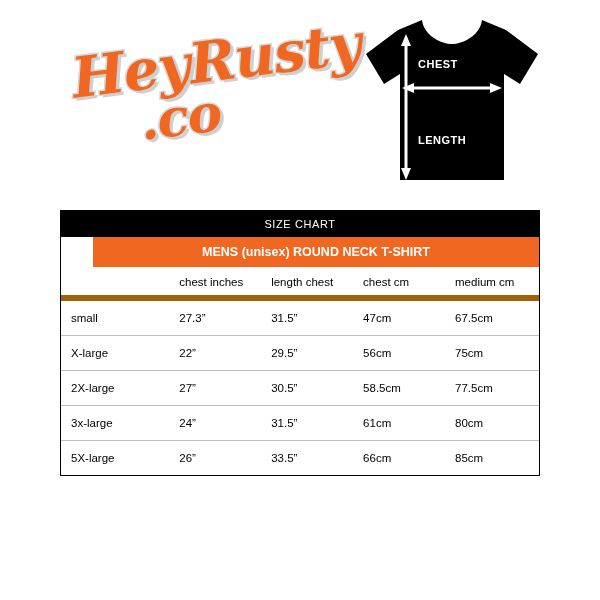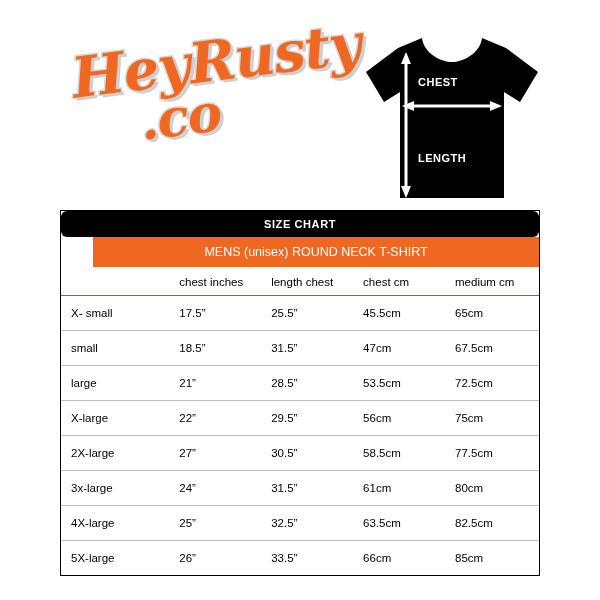--- a/index.html
+++ b/index.html
@@ -58,51 +58,50 @@
     position: absolute;
     left: 80px;
     top: 46px;
     font-size: 52px;
   }
 
   
   .shirt-wrap {
     position: absolute;
     right: 58px;
-    top: 32px;
+    top: 14px;
     width: 180px;
     height: 172px;
   }
   .shirt-wrap svg { display: block; }
 
   
   .chart {
     position: absolute;
     left: 60px;
     top: 210px;
     width: 480px;
     border: 1px solid #000;
     box-sizing: border-box;
   }
   .bar-black {
     background: #000000;
     color: #ffffff;
     text-align: center;
     font-size: 11px;
-    font-weight: bold;
+    font-weight: normal;
     letter-spacing: 0.6px;
     padding: 7px 0 7px 0;
-    border-radius: 6px;
   }
   .bar-orange {
     background: #ef6721;
     color: #ffffff;
     text-align: center;
     font-size: 12.5px;
-    font-weight: normal;
+    font-weight: bold;
     padding: 8px 0 8px 0;
     margin-left: 32px;
   }
   table.size-table {
     width: 100%;
     border-collapse: collapse;
     table-layout: fixed;
   }
   table.size-table td {
     font-size: 11.5px;
@@ -110,21 +109,21 @@
     border-bottom: 1px solid #bdbdbd;
     vertical-align: middle;
     height: 18px;
   }
   table.size-table tr:last-child td { border-bottom: none; }
   table.size-table th {
     font-size: 11.5px;
     font-weight: normal;
     text-align: left;
     padding: 9px 0 7px 8px;
-    border-bottom: 1px solid #a16207;
+    border-bottom: 6px solid #a16207;
   }
   .col-size  { width: 23%; padding-left: 10px !important; }
   .col-other { width: 19.25%; }
 </style>
 </head>
 <body>
 
 <div class="top-area">
 
   <div class="logo-wrap">
@@ -163,39 +162,25 @@
       <tr>
         <th class="col-size"></th>
         <th class="col-other">chest inches</th>
         <th class="col-other">length chest</th>
         <th class="col-other">chest cm</th>
         <th class="col-other">medium cm</th>
       </tr>
     </thead>
     <tbody>
       <tr>
-        <td class="col-size">X- small</td>
-        <td class="col-other">17.5”</td>
-        <td class="col-other">25.5”</td>
-        <td class="col-other">45.5cm</td>
-        <td class="col-other">65cm</td>
-      </tr>
-      <tr>
         <td class="col-size">small</td>
-        <td class="col-other">18.5”</td>
+        <td class="col-other">27.3”</td>
         <td class="col-other">31.5”</td>
         <td class="col-other">47cm</td>
         <td class="col-other">67.5cm</td>
-      </tr>
-      <tr>
-        <td class="col-size">large</td>
-        <td class="col-other">21”</td>
-        <td class="col-other">28.5”</td>
-        <td class="col-other">53.5cm</td>
-        <td class="col-other">72.5cm</td>
       </tr>
       <tr>
         <td class="col-size">X-large</td>
         <td class="col-other">22”</td>
         <td class="col-other">29.5”</td>
         <td class="col-other">56cm</td>
         <td class="col-other">75cm</td>
       </tr>
       <tr>
         <td class="col-size">2X-large</td>
@@ -205,27 +190,20 @@
         <td class="col-other">77.5cm</td>
       </tr>
       <tr>
         <td class="col-size">3x-large</td>
         <td class="col-other">24”</td>
         <td class="col-other">31.5”</td>
         <td class="col-other">61cm</td>
         <td class="col-other">80cm</td>
       </tr>
       <tr>
-        <td class="col-size">4X-large</td>
-        <td class="col-other">25”</td>
-        <td class="col-other">32.5”</td>
-        <td class="col-other">63.5cm</td>
-        <td class="col-other">82.5cm</td>
-      </tr>
-      <tr>
         <td class="col-size">5X-large</td>
         <td class="col-other">26”</td>
         <td class="col-other">33.5”</td>
         <td class="col-other">66cm</td>
         <td class="col-other">85cm</td>
       </tr>
     </tbody>
   </table>
 
 </div>

